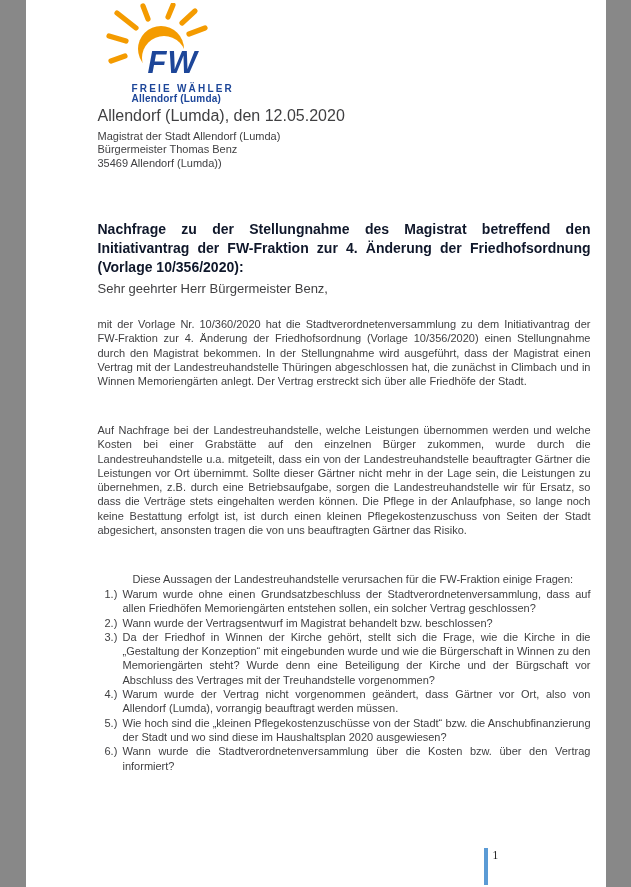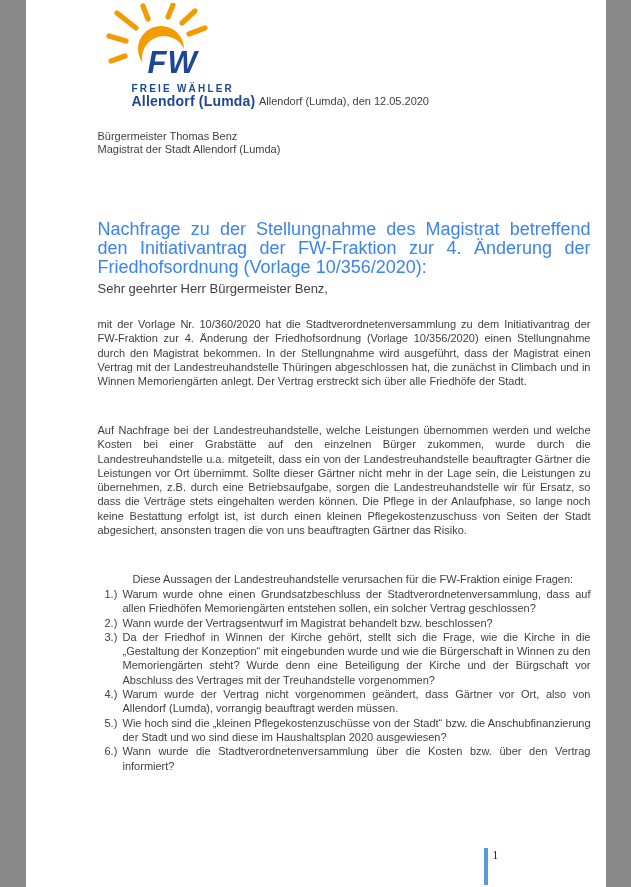--- a/index.html
+++ b/index.html
@@ -22,31 +22,31 @@
     font-size:31px;font-weight:800;font-style:italic;
     color:#1d4699;letter-spacing:1px;line-height:1;
   }
   .logo-org{
     position:absolute;left:28px;top:80px;
     font-size:10px;font-weight:700;letter-spacing:2.2px;
     color:#1d4699;white-space:nowrap;
   }
   .logo-place{
     position:absolute;left:28px;top:90px;
-    font-size:14px;font-weight:700;letter-spacing:0.2px;
+    font-size:10px;font-weight:700;letter-spacing:0.2px;
     color:#1d4699;white-space:nowrap;
   }
 
   
-  .date{top:95px;left:72px;width:493px;text-align:center;font-size:11px;}
+  .date{top:107px;left:72px;width:493px;text-align:left;font-size:16px;}
   .recipient{top:130px;left:72px;font-size:11px;line-height:13.4px;}
   .subject{
     top:220px;left:72px;width:493px;
-    font-size:18px;font-weight:400;line-height:18.8px;
-    color:#3b82f6;text-align:justify;
+    font-size:14px;font-weight:700;line-height:18.8px;
+    color:#0f172a;text-align:justify;
   }
   .salutation{top:282px;left:72px;width:493px;font-size:13px;line-height:14.3px;}
   .p{left:72px;width:493px;font-size:11px;line-height:14.3px;text-align:justify;}
   .para1{top:317px;}
   .para2{top:423px;}
   .intro{top:572px;left:72px;width:493px;font-size:11px;line-height:14.3px;padding-left:35px;}
   .questions{top:587px;left:79px;width:486px;font-size:11px;line-height:14.3px;}
   .q-item{display:flex;}
   .q-num{flex:0 0 18px;}
   .q-text{flex:1;text-align:justify;}
@@ -78,22 +78,23 @@
       <circle cx="60" cy="55" r="22" fill="#ffffff"></circle>
     </svg>
     <div class="logo-fw">FW</div>
     <div class="logo-org">FREIE WÄHLER</div>
     <div class="logo-place">Allendorf (Lumda)</div>
   </div>
 
   <div class="abs date">Allendorf (Lumda), den 12.05.2020</div>
 
   <div class="abs recipient">
+    <div>Magistrat der Stadt Allendorf (Lumda)</div>
     <div>Bürgermeister Thomas Benz</div>
-    <div>Magistrat der Stadt Allendorf (Lumda)</div>
+    <div>35469 Allendorf (Lumda))</div>
   </div>
 
   <div class="abs subject">Nachfrage zu der Stellungnahme des Magistrat betreffend den Initiativantrag der FW-Fraktion zur 4. Änderung der Friedhofsordnung (Vorlage 10/356/2020):</div>
 
   <div class="abs salutation">
     <div>Sehr geehrter Herr Bürgermeister Benz,</div>
   </div>
 
   <div class="abs p para1">mit der Vorlage Nr. 10/360/2020 hat die Stadtverordnetenversammlung zu dem Initiativantrag der FW-Fraktion zur 4. Änderung der Friedhofsordnung (Vorlage 10/356/2020) einen Stellungnahme durch den Magistrat bekommen. In der Stellungnahme wird ausgeführt, dass der Magistrat einen Vertrag mit der Landestreuhandstelle Thüringen abgeschlossen hat, die zunächst in Climbach und in Winnen Memoriengärten anlegt. Der Vertrag erstreckt sich über alle Friedhöfe der Stadt.</div>
   <div class="abs p para2">Auf Nachfrage bei der Landestreuhandstelle, welche Leistungen übernommen werden und welche Kosten bei einer Grabstätte auf den einzelnen Bürger zukommen, wurde durch die Landestreuhandstelle u.a. mitgeteilt, dass ein von der Landestreuhandstelle beauftragter Gärtner die Leistungen vor Ort übernimmt. Sollte dieser Gärtner nicht mehr in der Lage sein, die Leistungen zu übernehmen, z.B. durch eine Betriebsaufgabe, sorgen die Landestreuhandstelle wir für Ersatz, so dass die Verträge stets eingehalten werden können. Die Pflege in der Anlaufphase, so lange noch keine Bestattung erfolgt ist, ist durch einen kleinen Pflegekostenzuschuss von Seiten der Stadt abgesichert, ansonsten tragen die von uns beauftragten Gärtner das Risiko.</div>

